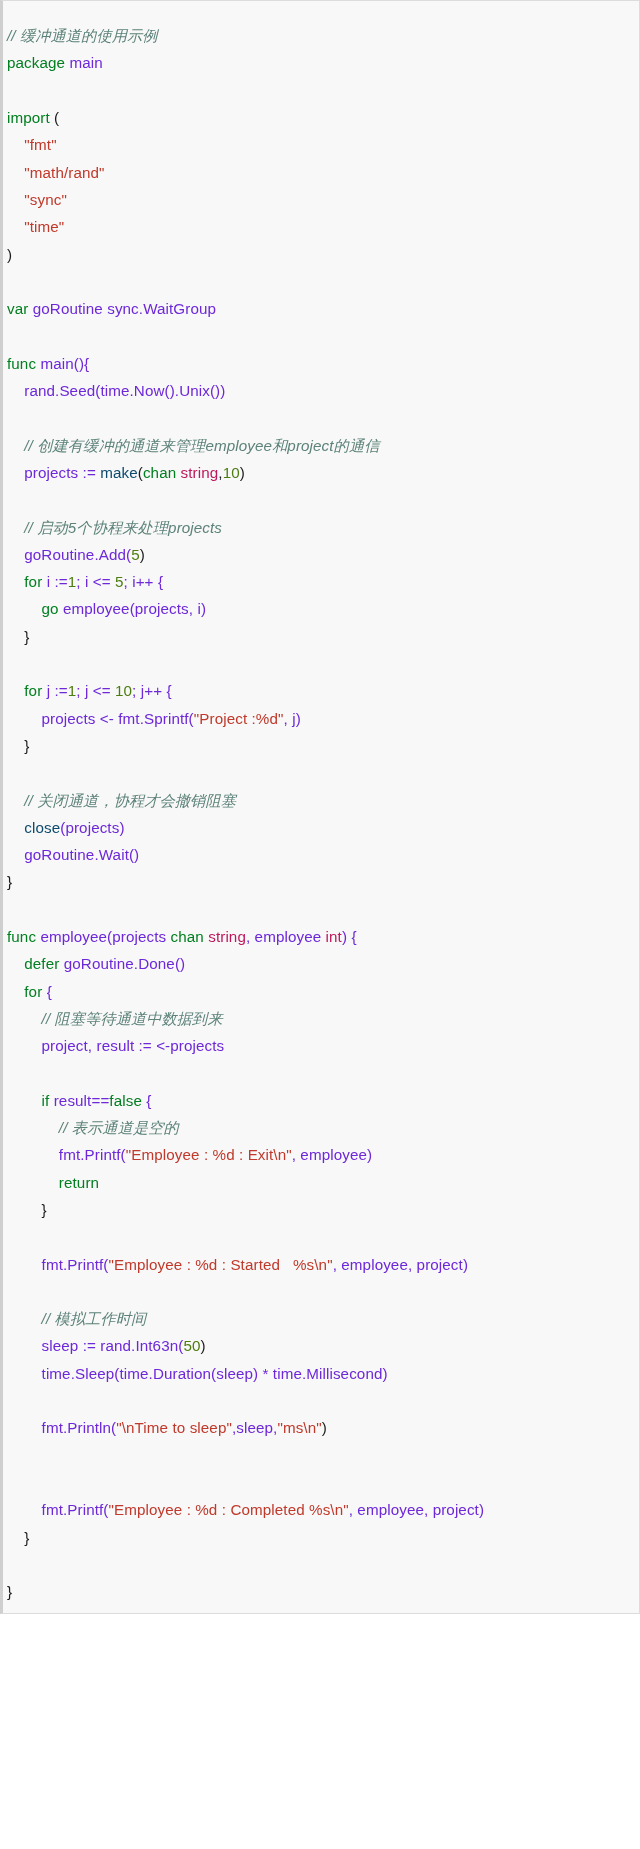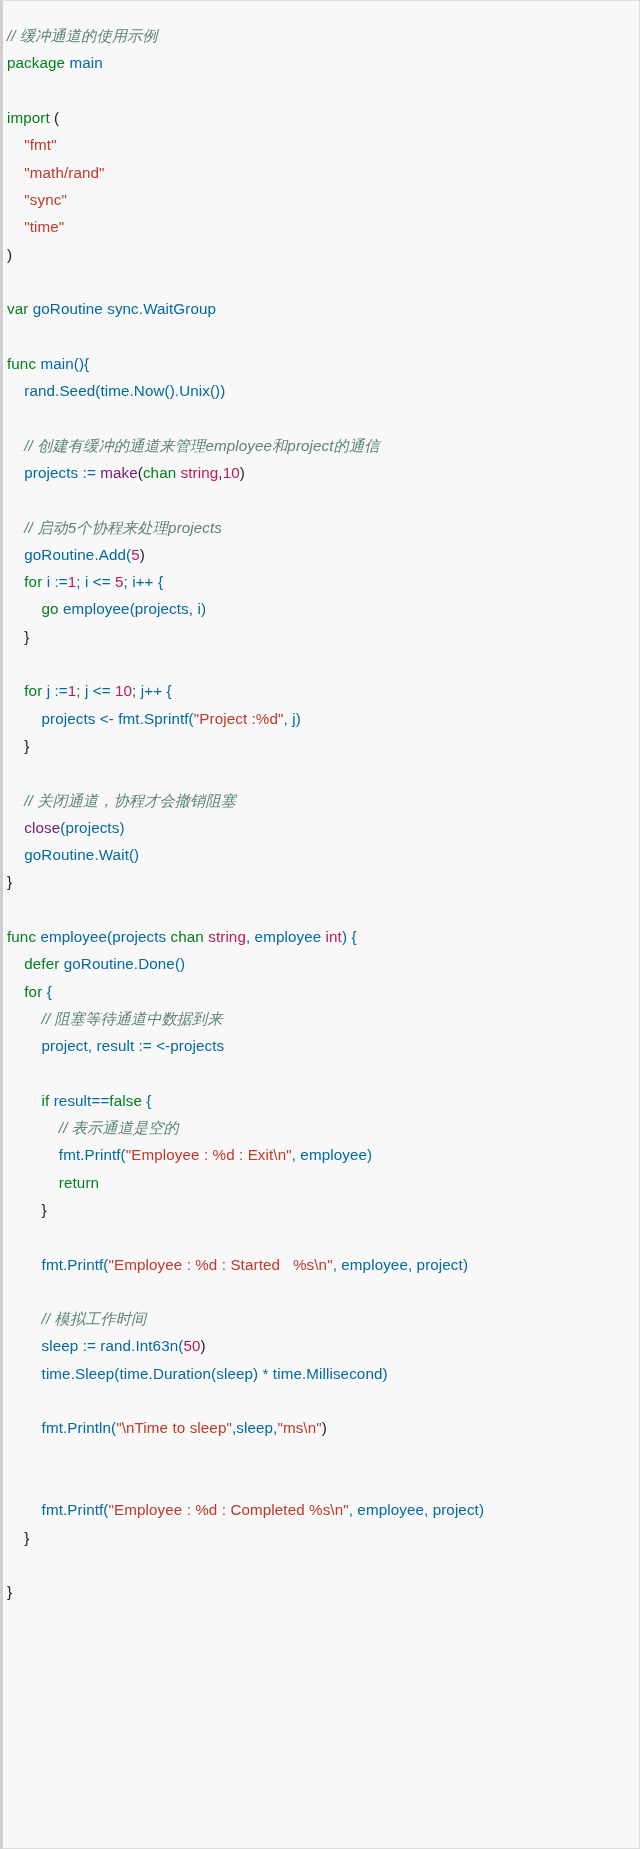--- a/index.html
+++ b/index.html
@@ -6,21 +6,21 @@
     margin: 0;
     padding: 0;
     background: #ffffff;
   }
   body {
     font-family: "Liberation Sans", sans-serif;
   }
   #code-block {
     position: relative;
     width: 640px;
-    height: 1849px;
+    height: 1614px;
     box-sizing: border-box;
     background: #f8f8f8;
     border: 1px solid #dcdcdc;
     border-left: 3px solid #cfcfcf;
     overflow: hidden;
   }
   #code-lines {
     padding: 6px 0 6px 0;
     font-family: "Liberation Sans", sans-serif;
     font-size: 15.2px;
@@ -31,26 +31,26 @@
   }
   .ln {
     display: block;
     height: 27.3px;
     padding-left: 4px;
     white-space: pre;
   }
   .ln.blank { color: transparent; }
 
   
-  .t-plain   { color: #0369a1; }
+  .t-plain   { color: #6d28d9; }
   .t-kw      { color: #007f1f; font-weight: normal; }
-  .t-builtin { color: #701a75; }
+  .t-builtin { color: #0c4a6e; }
   .t-type    { color: #be185d; }
   .t-str     { color: #c0392b; }
-  .t-num     { color: #be185d; text-align: center; }
+  .t-num     { color: #4d7c0f; text-align: center; }
   .t-cmt     { color: #5c8279; font-style: italic; }
   .t-punc    { color: #1c1c1c; }
 </style>
 </head>
 <body>
 
 <div id="code-block">
   <pre id="code-lines"><span class="ln"><span class="t-cmt">// 缓冲通道的使用示例</span></span><span class="ln"><span class="t-kw">package</span><span class="t-plain"> main</span></span><span class="ln blank">&nbsp;</span><span class="ln"><span class="t-kw">import</span><span class="t-punc"> (</span></span><span class="ln"><span class="t-plain">    </span><span class="t-str">"fmt"</span></span><span class="ln"><span class="t-plain">    </span><span class="t-str">"math/rand"</span></span><span class="ln"><span class="t-plain">    </span><span class="t-str">"sync"</span></span><span class="ln"><span class="t-plain">    </span><span class="t-str">"time"</span></span><span class="ln"><span class="t-punc">)</span></span><span class="ln blank">&nbsp;</span><span class="ln"><span class="t-kw">var</span><span class="t-plain"> goRoutine sync.WaitGroup</span></span><span class="ln blank">&nbsp;</span><span class="ln"><span class="t-kw">func</span><span class="t-plain"> main(){</span></span><span class="ln"><span class="t-plain">    rand.Seed(time.Now().Unix())</span></span><span class="ln blank">&nbsp;</span><span class="ln"><span class="t-cmt">    // 创建有缓冲的通道来管理employee和project的通信</span></span><span class="ln"><span class="t-plain">    projects := </span><span class="t-builtin">make</span><span class="t-punc">(</span><span class="t-kw">chan</span><span class="t-plain"> </span><span class="t-type">string</span><span class="t-punc">,</span><span class="t-num">10</span><span class="t-punc">)</span></span><span class="ln blank">&nbsp;</span><span class="ln"><span class="t-cmt">    // 启动5个协程来处理projects</span></span><span class="ln"><span class="t-plain">    goRoutine.Add(</span><span class="t-num">5</span><span class="t-punc">)</span></span><span class="ln"><span class="t-plain">    </span><span class="t-kw">for</span><span class="t-plain"> i :=</span><span class="t-num">1</span><span class="t-plain">; i &lt;= </span><span class="t-num">5</span><span class="t-plain">; i++ {</span></span><span class="ln"><span class="t-plain">        </span><span class="t-kw">go</span><span class="t-plain"> employee(projects, i)</span></span><span class="ln"><span class="t-punc">    }</span></span><span class="ln blank">&nbsp;</span><span class="ln"><span class="t-plain">    </span><span class="t-kw">for</span><span class="t-plain"> j :=</span><span class="t-num">1</span><span class="t-plain">; j &lt;= </span><span class="t-num">10</span><span class="t-plain">; j++ {</span></span><span class="ln"><span class="t-plain">        projects &lt;- fmt.Sprintf(</span><span class="t-str">"Project :%d"</span><span class="t-plain">, j)</span></span><span class="ln"><span class="t-punc">    }</span></span><span class="ln blank">&nbsp;</span><span class="ln"><span class="t-cmt">    // 关闭通道，协程才会撤销阻塞</span></span><span class="ln"><span class="t-plain">    </span><span class="t-builtin">close</span><span class="t-plain">(projects)</span></span><span class="ln"><span class="t-plain">    goRoutine.Wait()</span></span><span class="ln"><span class="t-punc">}</span></span><span class="ln blank">&nbsp;</span><span class="ln"><span class="t-kw">func</span><span class="t-plain"> employee(projects </span><span class="t-kw">chan</span><span class="t-plain"> </span><span class="t-type">string</span><span class="t-plain">, employee </span><span class="t-type">int</span><span class="t-plain">) {</span></span><span class="ln"><span class="t-plain">    </span><span class="t-kw">defer</span><span class="t-plain"> goRoutine.Done()</span></span><span class="ln"><span class="t-plain">    </span><span class="t-kw">for</span><span class="t-plain"> {</span></span><span class="ln"><span class="t-cmt">        // 阻塞等待通道中数据到来</span></span><span class="ln"><span class="t-plain">        project, result := &lt;-projects</span></span><span class="ln blank">&nbsp;</span><span class="ln"><span class="t-plain">        </span><span class="t-kw">if</span><span class="t-plain"> result==</span><span class="t-kw">false</span><span class="t-plain"> {</span></span><span class="ln"><span class="t-cmt">            // 表示通道是空的</span></span><span class="ln"><span class="t-plain">            fmt.Printf(</span><span class="t-str">"Employee : %d : Exit\n"</span><span class="t-plain">, employee)</span></span><span class="ln"><span class="t-plain">            </span><span class="t-kw">return</span></span><span class="ln"><span class="t-punc">        }</span></span><span class="ln blank">&nbsp;</span><span class="ln"><span class="t-plain">        fmt.Printf(</span><span class="t-str">"Employee : %d : Started   %s\n"</span><span class="t-plain">, employee, project)</span></span><span class="ln blank">&nbsp;</span><span class="ln"><span class="t-cmt">        // 模拟工作时间</span></span><span class="ln"><span class="t-plain">        sleep := rand.Int63n(</span><span class="t-num">50</span><span class="t-punc">)</span></span><span class="ln"><span class="t-plain">        time.Sleep(time.Duration(sleep) * time.Millisecond)</span></span><span class="ln blank">&nbsp;</span><span class="ln"><span class="t-plain">        fmt.Println(</span><span class="t-str">"\nTime to sleep"</span><span class="t-plain">,sleep,</span><span class="t-str">"ms\n"</span><span class="t-punc">)</span></span><span class="ln blank">&nbsp;</span><span class="ln blank">&nbsp;</span><span class="ln"><span class="t-plain">        fmt.Printf(</span><span class="t-str">"Employee : %d : Completed %s\n"</span><span class="t-plain">, employee, project)</span></span><span class="ln"><span class="t-punc">    }</span></span><span class="ln blank">&nbsp;</span><span class="ln"><span class="t-punc">}</span></span></pre>
 </div>
 

